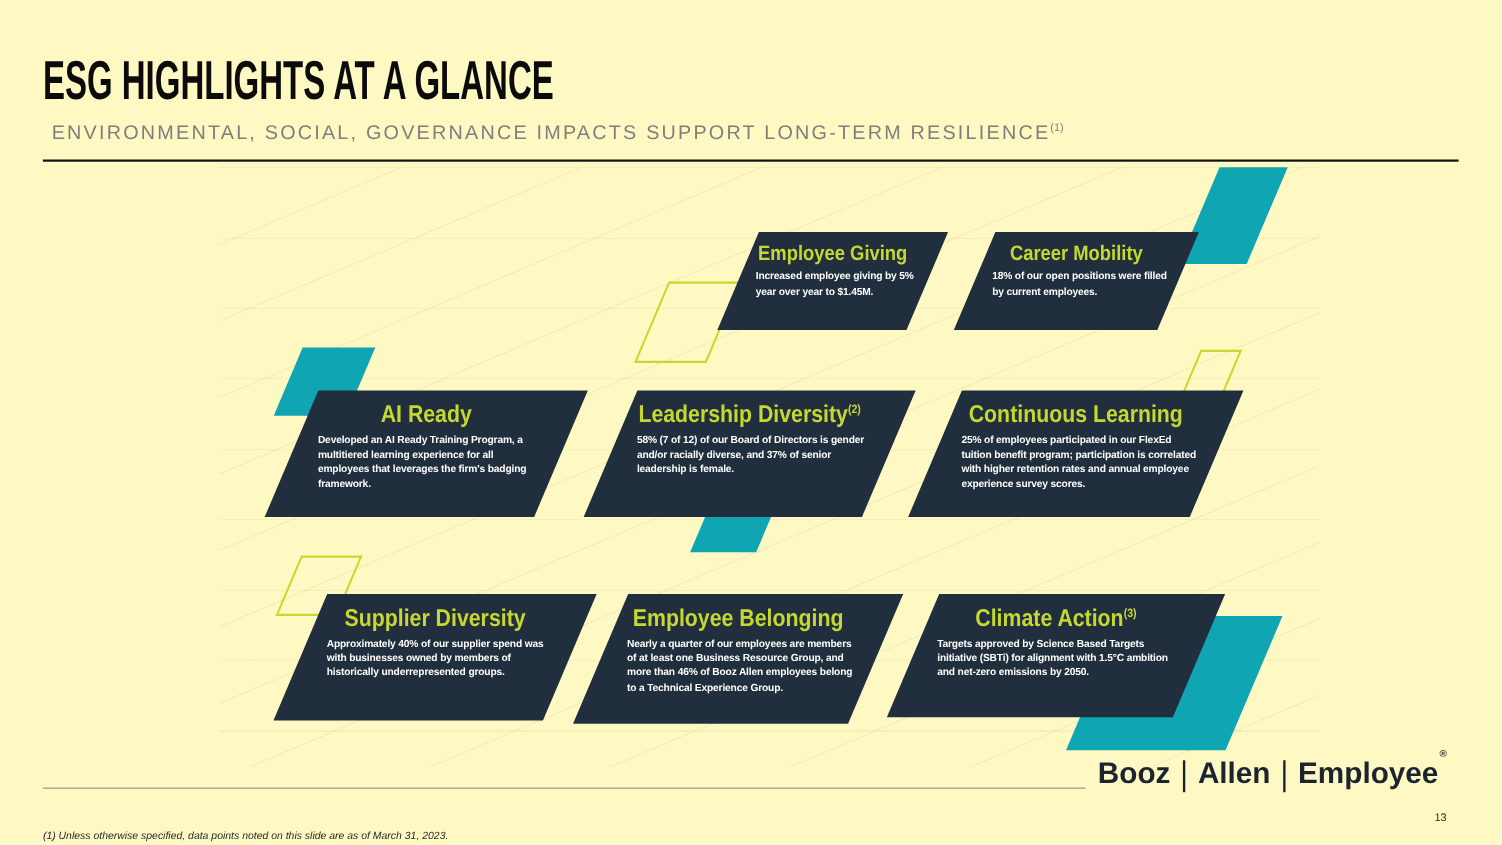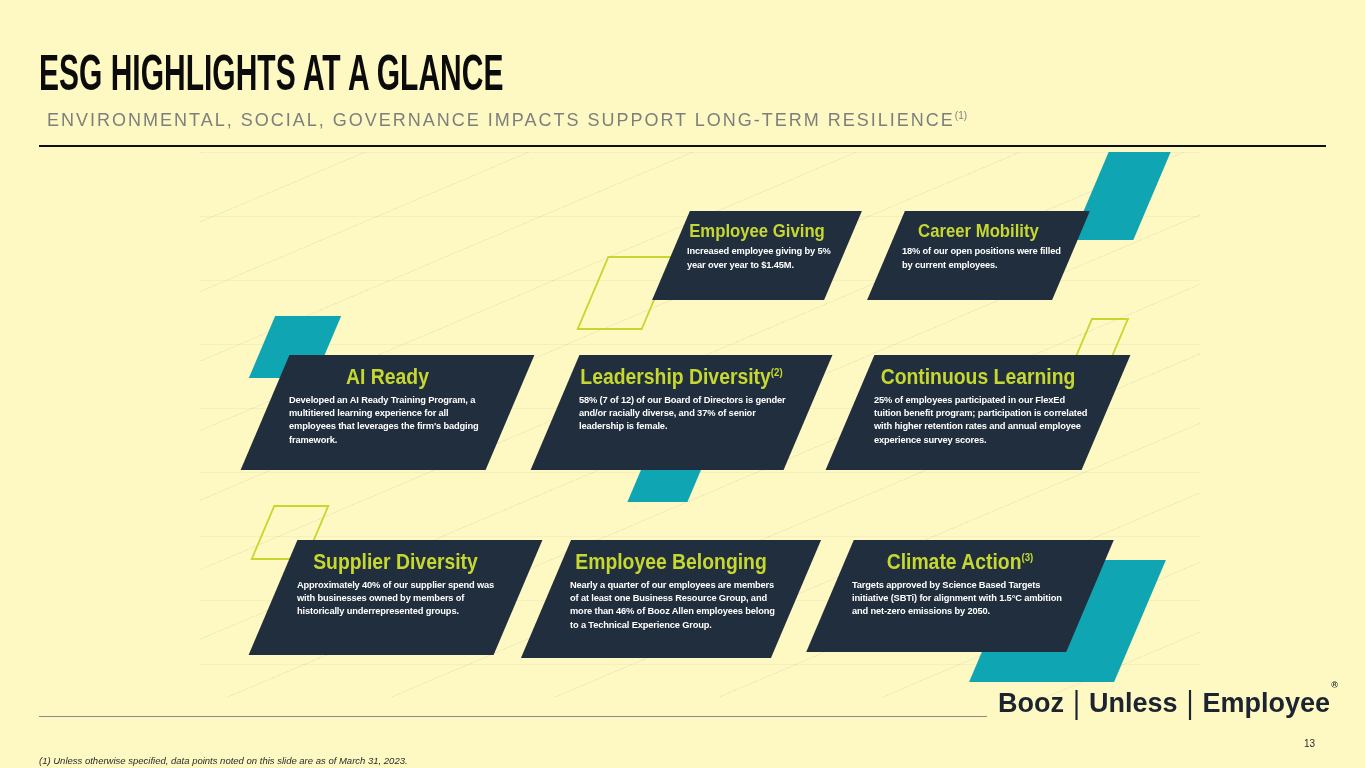--- a/index.html
+++ b/index.html
@@ -151,21 +151,21 @@
 
   <div class="foot-rule"></div>
   <div class="footnotes">
     <div>(1) Unless otherwise specified, data points noted on this slide are as of March 31, 2023.</div>
     <div>(3) As of August 2023.</div>
   </div>
 
   <div class="logo">
     <span>Booz</span>
     <span class="bar">|</span>
-    <span>Unless</span>
+    <span>Allen</span>
     <span class="bar">|</span>
     <span>Employee</span>
     <sup>®</sup>
   </div>
 
   <div class="pagenum">13</div>
 
 </div>
 
 </body></html>

